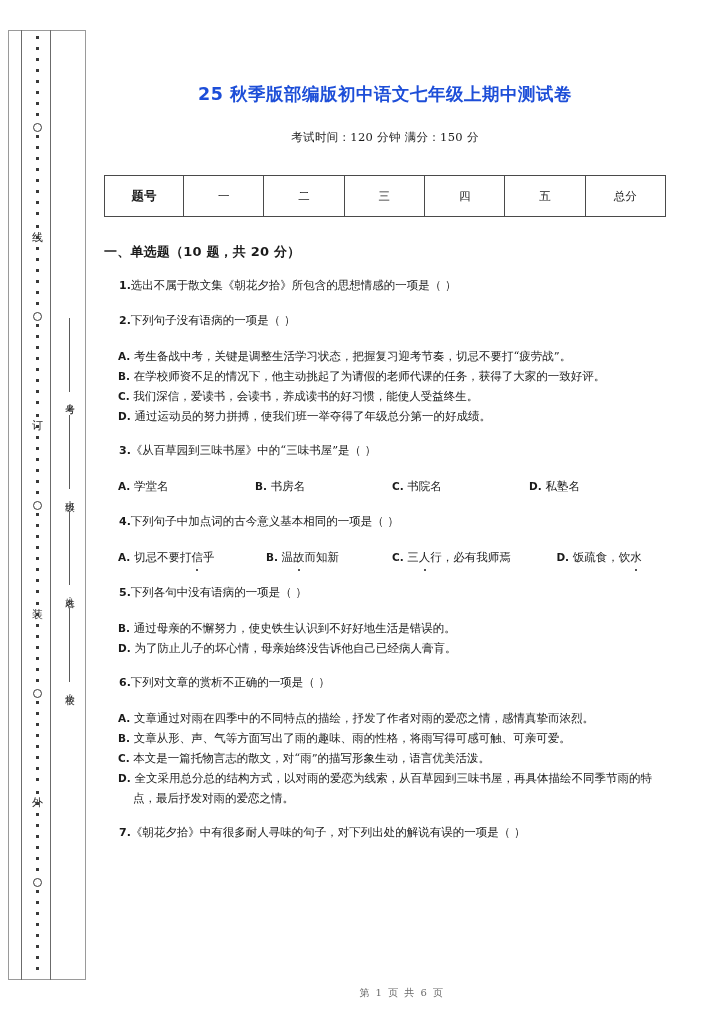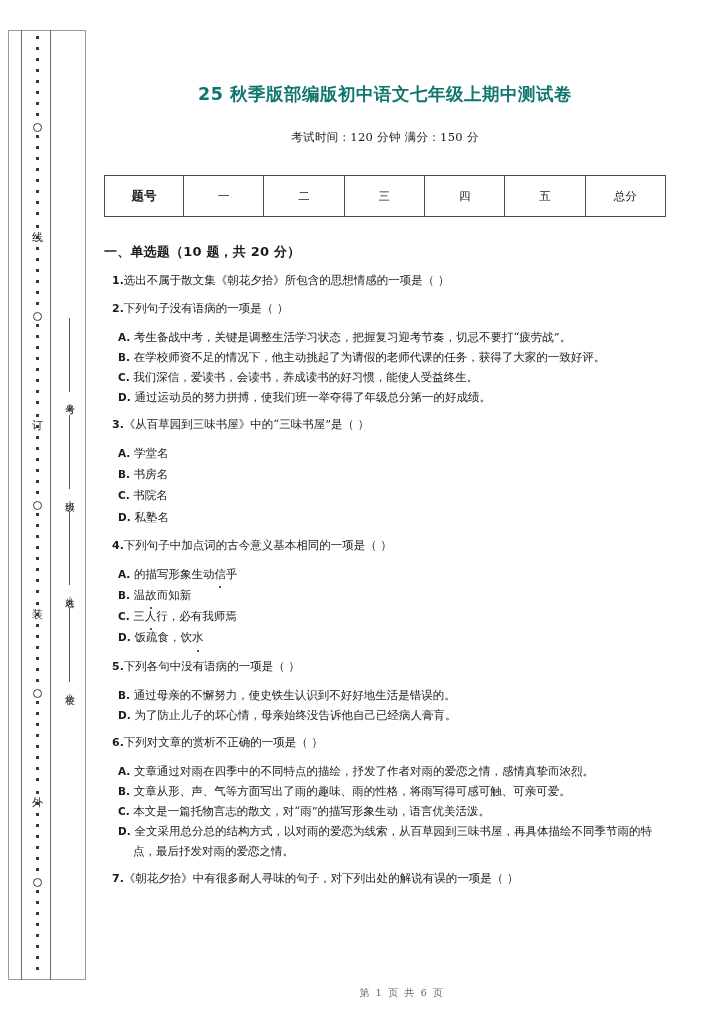--- a/index.html
+++ b/index.html
@@ -120,21 +120,21 @@
     width: 562px;
   }
 
   #doc-title {
     text-align: center;
     font-size: 17.5px;
     font-weight: bold;
     letter-spacing: 0.5px;
     margin: 52px 0 0 0;
     font-family: "DejaVu Sans", "Liberation Sans", sans-serif;
-    color: #0f766e;
+    color: #1d4ed8;
   }
   #doc-subtitle {
     text-align: center;
     font-size: 11.5px;
     margin: 24px 0 0 0;
     letter-spacing: 0.3px;
   }
 
   
   #score-table {
@@ -169,21 +169,21 @@
     letter-spacing: 0.2px;
   }
 
   
   .question {
     margin: 0 0 2px 0;
   }
   .q-stem {
     font-size: 11.5px;
     line-height: 1.72;
-    margin: 8px;
+    margin: 15px;
   }
   .q-num {
     font-weight: bold;
     font-family: "DejaVu Sans", "Liberation Sans", sans-serif;
     font-size: 11px;
   }
   .opt-block {
     margin: 0;
   }
   .opt {
@@ -198,21 +198,20 @@
     font-weight: bold;
     font-family: "DejaVu Sans", "Liberation Sans", sans-serif;
     font-size: 10.5px;
   }
   
   .opt-row {
     display: flex;
     margin: 0 0 0 14px;
     font-size: 11.5px;
     line-height: 1.85;
-    flex-direction: column;
   }
   .opt-row .opt-inline { flex: 0 0 auto; }
   .opt-row.cols-even .opt-inline { width: 25%; }
   .opt-row.q4 .opt-inline:nth-child(1) { width: 27%; }
   .opt-row.q4 .opt-inline:nth-child(2) { width: 23%; }
   .opt-row.q4 .opt-inline:nth-child(3) { width: 30%; }
   .opt-row.q4 .opt-inline:nth-child(4) { width: 20%; }
 
   
   .emdot {
@@ -334,21 +333,21 @@
       <span class="opt-inline"><span class="opt-letter">A.</span> <span>学堂名</span></span>
       <span class="opt-inline"><span class="opt-letter">B.</span> <span>书房名</span></span>
       <span class="opt-inline"><span class="opt-letter">C.</span> <span>书院名</span></span>
       <span class="opt-inline"><span class="opt-letter">D.</span> <span>私塾名</span></span>
     </div>
   </div>
 
   <div class="question">
     <p class="q-stem"><span class="q-num">4.</span><span>下列句子中加点词的古今意义基本相同的一项是（    ）</span></p>
     <div class="opt-row q4">
-      <span class="opt-inline"><span class="opt-letter">A.</span> <span>的描写形象生动</span><span class="emdot">信</span><span>乎</span></span>
+      <span class="opt-inline"><span class="opt-letter">A.</span> <span>切忌不要打</span><span class="emdot">信</span><span>乎</span></span>
       <span class="opt-inline"><span class="opt-letter">B.</span> <span>温</span><span class="emdot">故</span><span>而知新</span></span>
       <span class="opt-inline"><span class="opt-letter">C.</span> <span>三</span><span class="emdot">人</span><span>行，必有我师焉</span></span>
       <span class="opt-inline"><span class="opt-letter">D.</span> <span>饭疏食，饮</span><span class="emdot">水</span><span></span></span>
     </div>
   </div>
 
   <div class="question">
     <p class="q-stem"><span class="q-num">5.</span><span>下列各句中没有语病的一项是（    ）</span></p>
     <div class="opt-block">
       <p class="opt"><span class="opt-letter">B.</span> <span>通过母亲的不懈努力，使史铁生认识到不好好地生活是错误的。</span></p>

